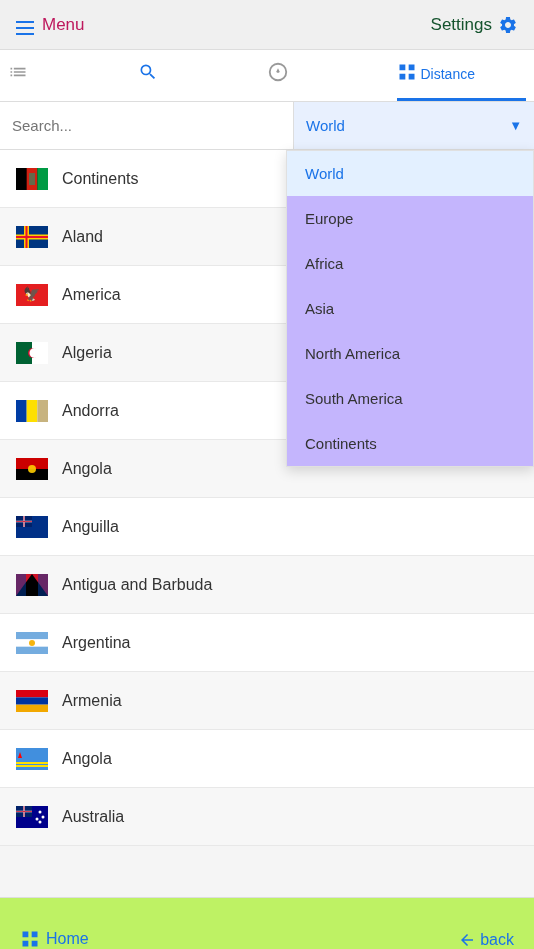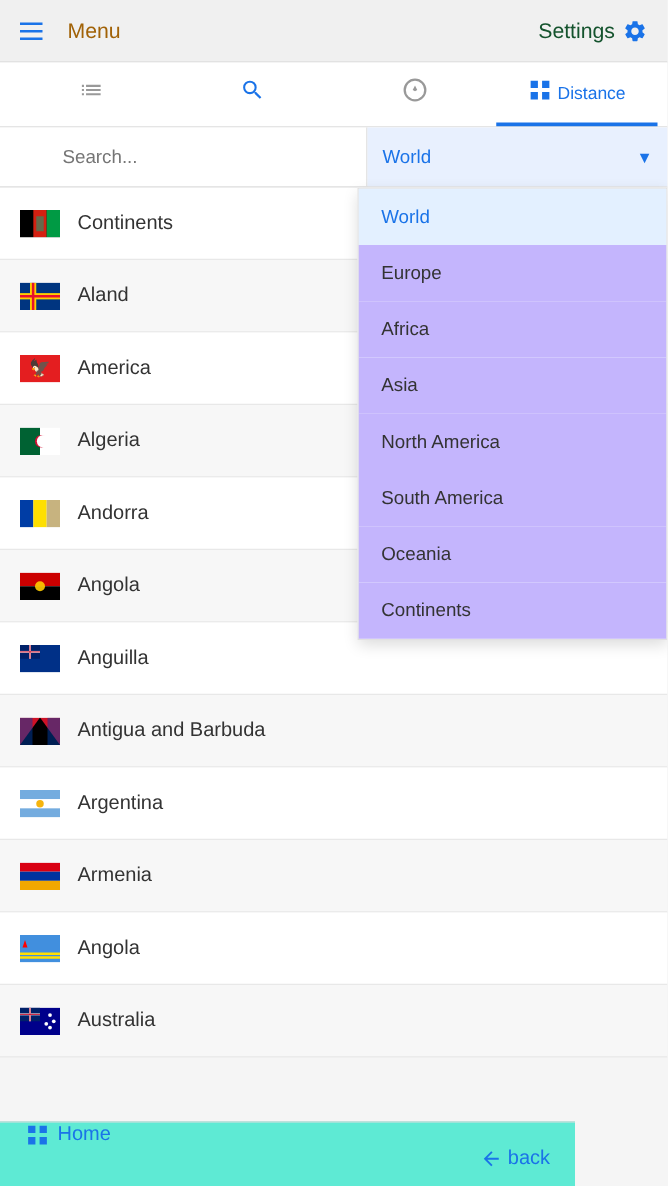--- a/index.html
+++ b/index.html
@@ -4,44 +4,44 @@
   <style>
     * { margin: 0; padding: 0; box-sizing: border-box; }
     body { font-family: -apple-system, BlinkMacSystemFont, 'Segoe UI', Arial, sans-serif; width: 534px; min-height: 949px; background: #f5f5f5; position: relative; overflow-x: hidden; }
 
     
     .top-bar {
       display: flex; align-items: center; justify-content: space-between;
       background: #f0f0f0; padding: 12px 16px; border-bottom: 1px solid #ddd;
       height: 50px;
     }
-    .menu-btn { display: flex; align-items: center; gap: 20px; color: #a16207; font-size: 17px; font-weight: 500; cursor: pointer; }
+    .menu-btn { display: flex; align-items: flex-end; gap: 8px; color: #be185d; font-size: 17px; font-weight: 500; cursor: pointer; }
     .settings-btn { display: flex; align-items: center; gap: 6px; color: #14532d; font-size: 17px; cursor: pointer; }
     .hamburger-icon { display: flex; flex-direction: column; gap: 4px; }
     .hamburger-icon span { display: block; width: 18px; height: 2px; background: #1a73e8; }
 
     
     .tab-bar {
       display: flex; align-items: center; background: #fff; border-bottom: 1px solid #ddd;
       height: 52px; padding: 0 8px;
     }
     .tab-item {
-      flex: 1; display: flex; align-items: center; justify-content: center;
+      flex: 1; display: flex; align-items: center; justify-content: flex-start;
       height: 100%; cursor: pointer; border-bottom: 3px solid transparent;
       color: #999;
     }
     .tab-item.active { border-bottom-color: #1a73e8; color: #1a73e8; }
     .tab-label { font-size: 14px; font-weight: 500; color: #1a73e8; margin-left: 4px; }
 
     
     .search-row {
       display: flex; background: #fff; border-bottom: 1px solid #ddd; height: 48px;
     }
     .search-input-wrap {
-      flex: 1; display: flex; align-items: center; padding: 0 12px; border-right: 1px solid #ddd; margin-left: 38px;
+      flex: 1; display: flex; align-items: center; padding: 0 12px; border-right: 1px solid #ddd;
     }
     .search-input {
       border: none; outline: none; font-size: 15px; color: #999; width: 100%; background: transparent;
     }
     .dropdown-wrap {
       width: 240px; display: flex; align-items: center; padding: 0 12px; cursor: pointer;
       position: relative; background: #e8f0fe;
     }
     .dropdown-label { font-size: 15px; color: #1a73e8; flex: 1; }
     .dropdown-arrow { color: #1a73e8; font-size: 13px; }
@@ -63,23 +63,23 @@
       display: flex; align-items: center; padding: 0 16px; height: 58px;
       background: #fff; border-bottom: 1px solid #e8e8e8; cursor: pointer;
       font-size: 16px; color: #333;
     }
     .country-item:nth-child(even) { background: #f7f7f7; }
     .flag { width: 32px; height: 22px; margin-right: 14px; display: inline-block; flex-shrink: 0; overflow: hidden; }
     .flag svg { width: 100%; height: 100%; }
 
     
     .bottom-nav {
-      position: fixed; bottom: 0; left: 0; width: 460px; height: 52px;
-      background: #5eead4; border-top: 1px solid #ddd;
-      display: flex; align-items: flex-start; justify-content: space-between;
+      position: fixed; bottom: 0; left: 0; width: 534px; height: 52px;
+      background: #bef264; border-top: 1px solid #ddd;
+      display: flex; align-items: flex-end; justify-content: space-between;
       padding: 0 20px;
     }
     .home-btn { display: flex; align-items: center; gap: 6px; color: #1a73e8; font-size: 16px; cursor: pointer; }
     .back-btn { display: flex; align-items: center; gap: 4px; color: #1a73e8; font-size: 16px; cursor: pointer; margin-top: 20px; }
 
     
     .icon-search svg { width: 20px; height: 20px; }
     .icon-circle svg { width: 22px; height: 22px; }
     .icon-grid svg { width: 20px; height: 20px; }
     .icon-list svg { width: 20px; height: 20px; }
@@ -146,21 +146,20 @@
     <span class="dropdown-arrow">▼</span>
   </div>
 
   <div class="dropdown-menu" id="dropdown-menu" style="top:48px; right:0; left:auto; width:248px;">
     <div class="dropdown-option selected">World</div>
     <div class="dropdown-option">Europe</div>
     <div class="dropdown-option">Africa</div>
     <div class="dropdown-option">Asia</div>
     <div class="dropdown-option">North America</div>
     <div class="dropdown-option">South America</div>
-    <div class="dropdown-option">Oceania</div>
     <div class="dropdown-option">Continents</div>
   </div>
 </div>
 
 <div class="country-list" id="country-list" style="padding-bottom: 52px;">
 <div class="country-item">
       <span class="flag"><svg viewBox="0 0 32 22" xmlns="http://www.w3.org/2000/svg">
           <rect width="32" height="22" fill="#000"></rect>
           <rect x="0" y="0" width="10.67" height="22" fill="#000"></rect>
           <rect x="10.67" y="0" width="10.67" height="22" fill="#D32011"></rect>

